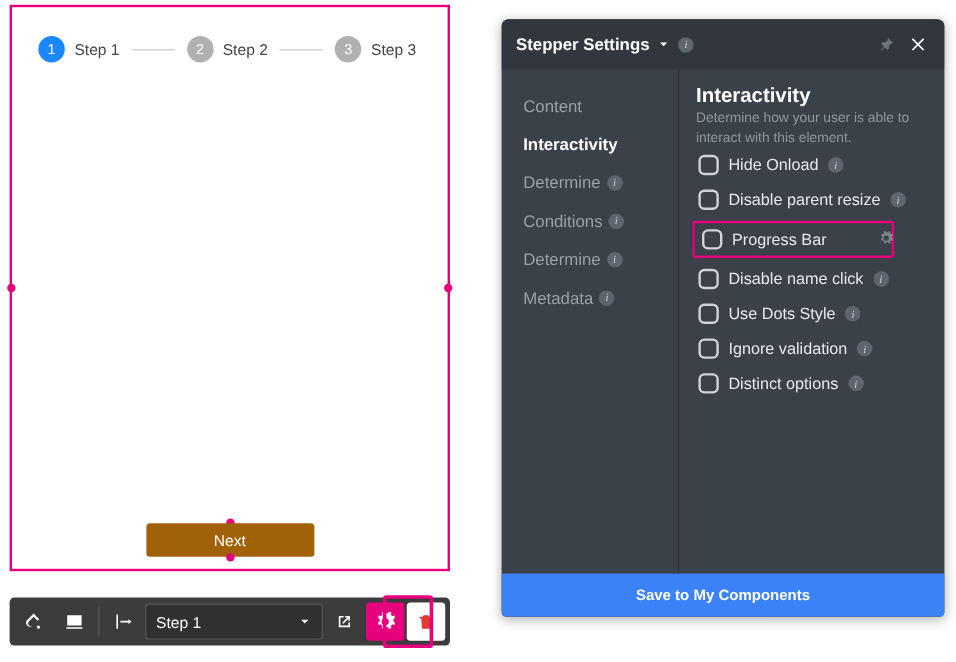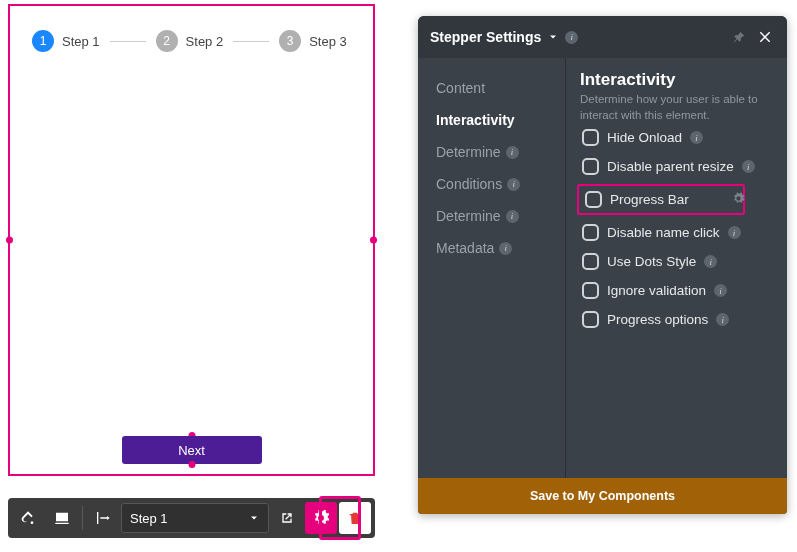--- a/index.html
+++ b/index.html
@@ -12,21 +12,21 @@
   .card .sel-handle{position:absolute;width:7px;height:7px;background:#e6007e;border-radius:50%}
   .sel-left{left:-4px;top:50%;transform:translateY(-50%)}
   .sel-right{right:-4px;top:50%;transform:translateY(-50%)}
   .steps{display:flex;align-items:center;gap:0;padding:24px 22px 0}
   .step{display:flex;align-items:center;gap:8px}
   .step-circle{width:22px;height:22px;border-radius:50%;background:#b0b0b0;color:#fff;display:flex;align-items:center;justify-content:center;font-size:12px}
   .step-circle.active{background:#1b87ff}
   .step-label{font-size:13px;color:#444}
   .step-line{flex:0 0 36px;height:1px;background:#ccc;margin:0 10px}
   .next-wrap{position:absolute;left:50%;bottom:10px;transform:translateX(-50%)}
-  .next-btn{width:140px;height:28px;border:none;background:#4c1d95;color:#fff;border-radius:3px;font-size:13px;cursor:pointer;position:relative}
+  .next-btn{width:140px;height:28px;border:none;background:#a16207;color:#fff;border-radius:3px;font-size:13px;cursor:pointer;position:relative}
   .next-wrap .sel-handle-top{position:absolute;left:50%;top:-4px;transform:translateX(-50%);width:7px;height:7px;background:#e6007e;border-radius:50%}
   .next-wrap .sel-handle-bot{position:absolute;left:50%;bottom:-4px;transform:translateX(-50%);width:7px;height:7px;background:#e6007e;border-radius:50%}
 
   
   .toolbar{position:absolute;left:8px;top:498px;height:40px;width:367px;display:flex;align-items:center;background:#3c3c3c;border-radius:4px;padding:4px;gap:2px}
   .tb-btn{width:32px;height:32px;background:#3c3c3c;border:none;color:#fff;display:flex;align-items:center;justify-content:center;border-radius:3px;cursor:pointer}
   .tb-btn svg{width:16px;height:16px;fill:#fff}
   .tb-sep{width:1px;height:24px;background:#5a5a5a;margin:0 2px}
   .tb-select{flex:1;height:30px;background:#303030;border:1px solid #555;border-radius:3px;color:#fff;display:flex;align-items:center;justify-content:space-between;padding:0 8px;cursor:pointer}
   .tb-select svg{width:12px;height:12px;fill:#fff}
@@ -53,21 +53,21 @@
   .nav-item.active{color:#fff;font-weight:600}
   .panel-content{flex:1;padding:12px 14px;overflow:hidden}
   .content-title{font-weight:700;font-size:17px;margin-bottom:2px}
   .content-sub{color:#8f98a0;font-size:11.5px;line-height:1.35;}
   .opt{display:flex;align-items:center;gap:8px;padding:6px 2px;position:relative}
   .opt .cb{width:17px;height:17px;border:2px solid #cfd4d8;border-radius:5px;flex:0 0 auto;cursor:pointer}
   .opt .lbl{font-size:13.5px;color:#e6e9ec}
   .opt .gear-sm{position:absolute;right:-2px;top:50%;transform:translateY(-50%);cursor:pointer}
   .opt .gear-sm svg{width:13px;height:13px;fill:#7d868e}
   .opt.hl{border:2.5px solid #e6007e;border-radius:2px;padding:5px 6px;width:168px;margin:3px -3px}
-  .panel-footer{height:36px;background:#a16207;display:flex;align-items:center;justify-content:center;font-size:12.5px;font-weight:600;cursor:pointer}
+  .panel-footer{height:36px;background:#3b82f6;display:flex;align-items:center;justify-content:center;font-size:12.5px;font-weight:600;cursor:pointer}
 </style>
 </head>
 <body>
 
 <div class="canvas-wrap">
   <div class="card">
     <div class="sel-handle sel-left"></div>
     <div class="sel-handle sel-right"></div>
     <div class="steps" id="steps">
         <div class="step">
@@ -209,20 +209,20 @@
             <span class="lbl">Use Dots Style</span>
             <span class="info-dot">i</span>
           </div>
           <div class="opt">
             <span class="cb"></span>
             <span class="lbl">Ignore validation</span>
             <span class="info-dot">i</span>
           </div>
           <div class="opt">
             <span class="cb"></span>
-            <span class="lbl">Progress options</span>
+            <span class="lbl">Distinct options</span>
             <span class="info-dot">i</span>
           </div>
         </div>
     </div>
   </div>
   <div class="panel-footer">Save to My Components</div>
 </div>
 
 </body></html>

